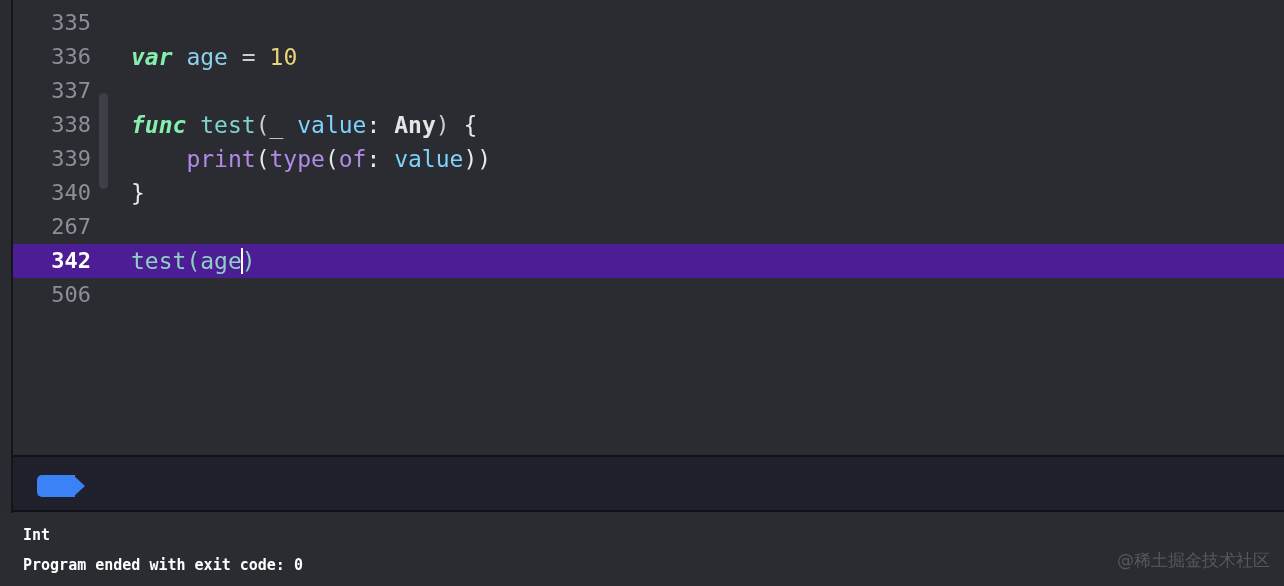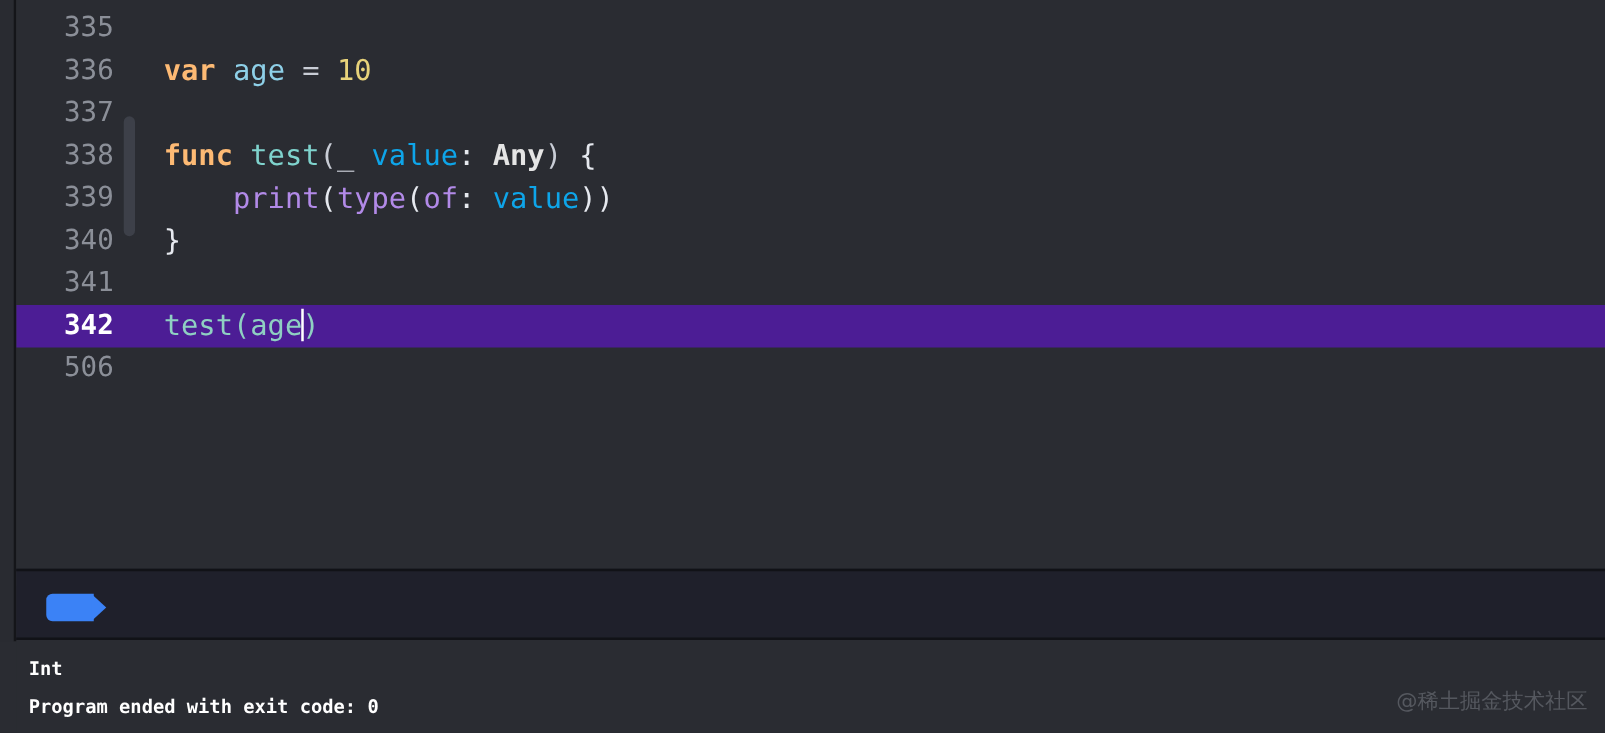--- a/index.html
+++ b/index.html
@@ -90,30 +90,30 @@
     position: absolute;
     left: 86px;
     top: 93px;
     width: 9px;
     height: 96px;
     border-radius: 5px;
     background: #3d4049;
   }
 
   
-  .kw      { color: #fdba74; font-weight: bold; }
+  .kw      { color: #86efac; font-weight: bold; font-style: italic; }
   .type    { color: #e5e5e5; font-weight: bold; margin-top: 32px; }
   .fn      { color: #7fd3cd; }
   .fncall  { color: #8fd0c2; }
   .ident   { color: #8ed0e8; }
   .num     { color: #e8d37a; }
   .plain   { color: #e6e9ef; }
   .punc    { color: #c9cdd6; }
   .global  { color: #b28ae8; }
-  .param   { color: #0ea5e9; }
+  .param   { color: #7dd3fc; }
 
   .caret {
     display: inline-block;
     width: 2px;
     height: 26px;
     background: #ffffff;
     vertical-align: -5px;
     margin: 0 -1px;
   }
 
@@ -189,21 +189,21 @@
 
   <div class="editor" id="editor" style="padding-top: 16px;">
     <div class="fold-bar"></div>
 
   <div class="code-line" style="margin-top: -10px;"><span class="lineno">335</span><span class="code-text"></span></div>
       <div class="code-line"><span class="lineno">336</span><span class="code-text"><span class="kw">var</span><span class="plain"> </span><span class="ident">age</span><span class="plain"> </span><span class="punc">=</span><span class="plain"> </span><span class="num">10</span></span></div>
       <div class="code-line"><span class="lineno">337</span><span class="code-text"></span></div>
       <div class="code-line"><span class="lineno">338</span><span class="code-text"><span class="kw">func</span><span class="plain"> </span><span class="fn">test</span><span class="punc">(</span><span class="punc">_</span><span class="plain"> </span><span class="param">value</span><span class="plain">:</span><span class="plain"> </span><span class="type">Any</span><span class="punc">)</span><span class="plain"> </span><span class="plain">{</span></span></div>
       <div class="code-line"><span class="lineno">339</span><span class="code-text"><span class="plain">    </span><span class="global">print</span><span class="plain">(</span><span class="global">type</span><span class="plain">(</span><span class="global">of</span><span class="plain">:</span><span class="plain"> </span><span class="param">value</span><span class="plain">))</span></span></div>
       <div class="code-line"><span class="lineno">340</span><span class="code-text"><span class="plain">}</span></span></div>
-      <div class="code-line"><span class="lineno">341</span><span class="code-text"></span></div>
+      <div class="code-line"><span class="lineno">267</span><span class="code-text"></span></div>
       <div class="code-line current"><span class="lineno">342</span><span class="code-text"><span class="fncall">test</span><span class="fncall">(</span><span class="fncall">age</span><span class="caret"></span><span class="fncall">)</span></span></div>
       <div class="code-line"><span class="lineno">506</span><span class="code-text"></span></div>
     </div>
 
   <div class="debug-bar">
     <div class="run-tag"></div>
   </div>
 
   <div class="console" id="console">
 

